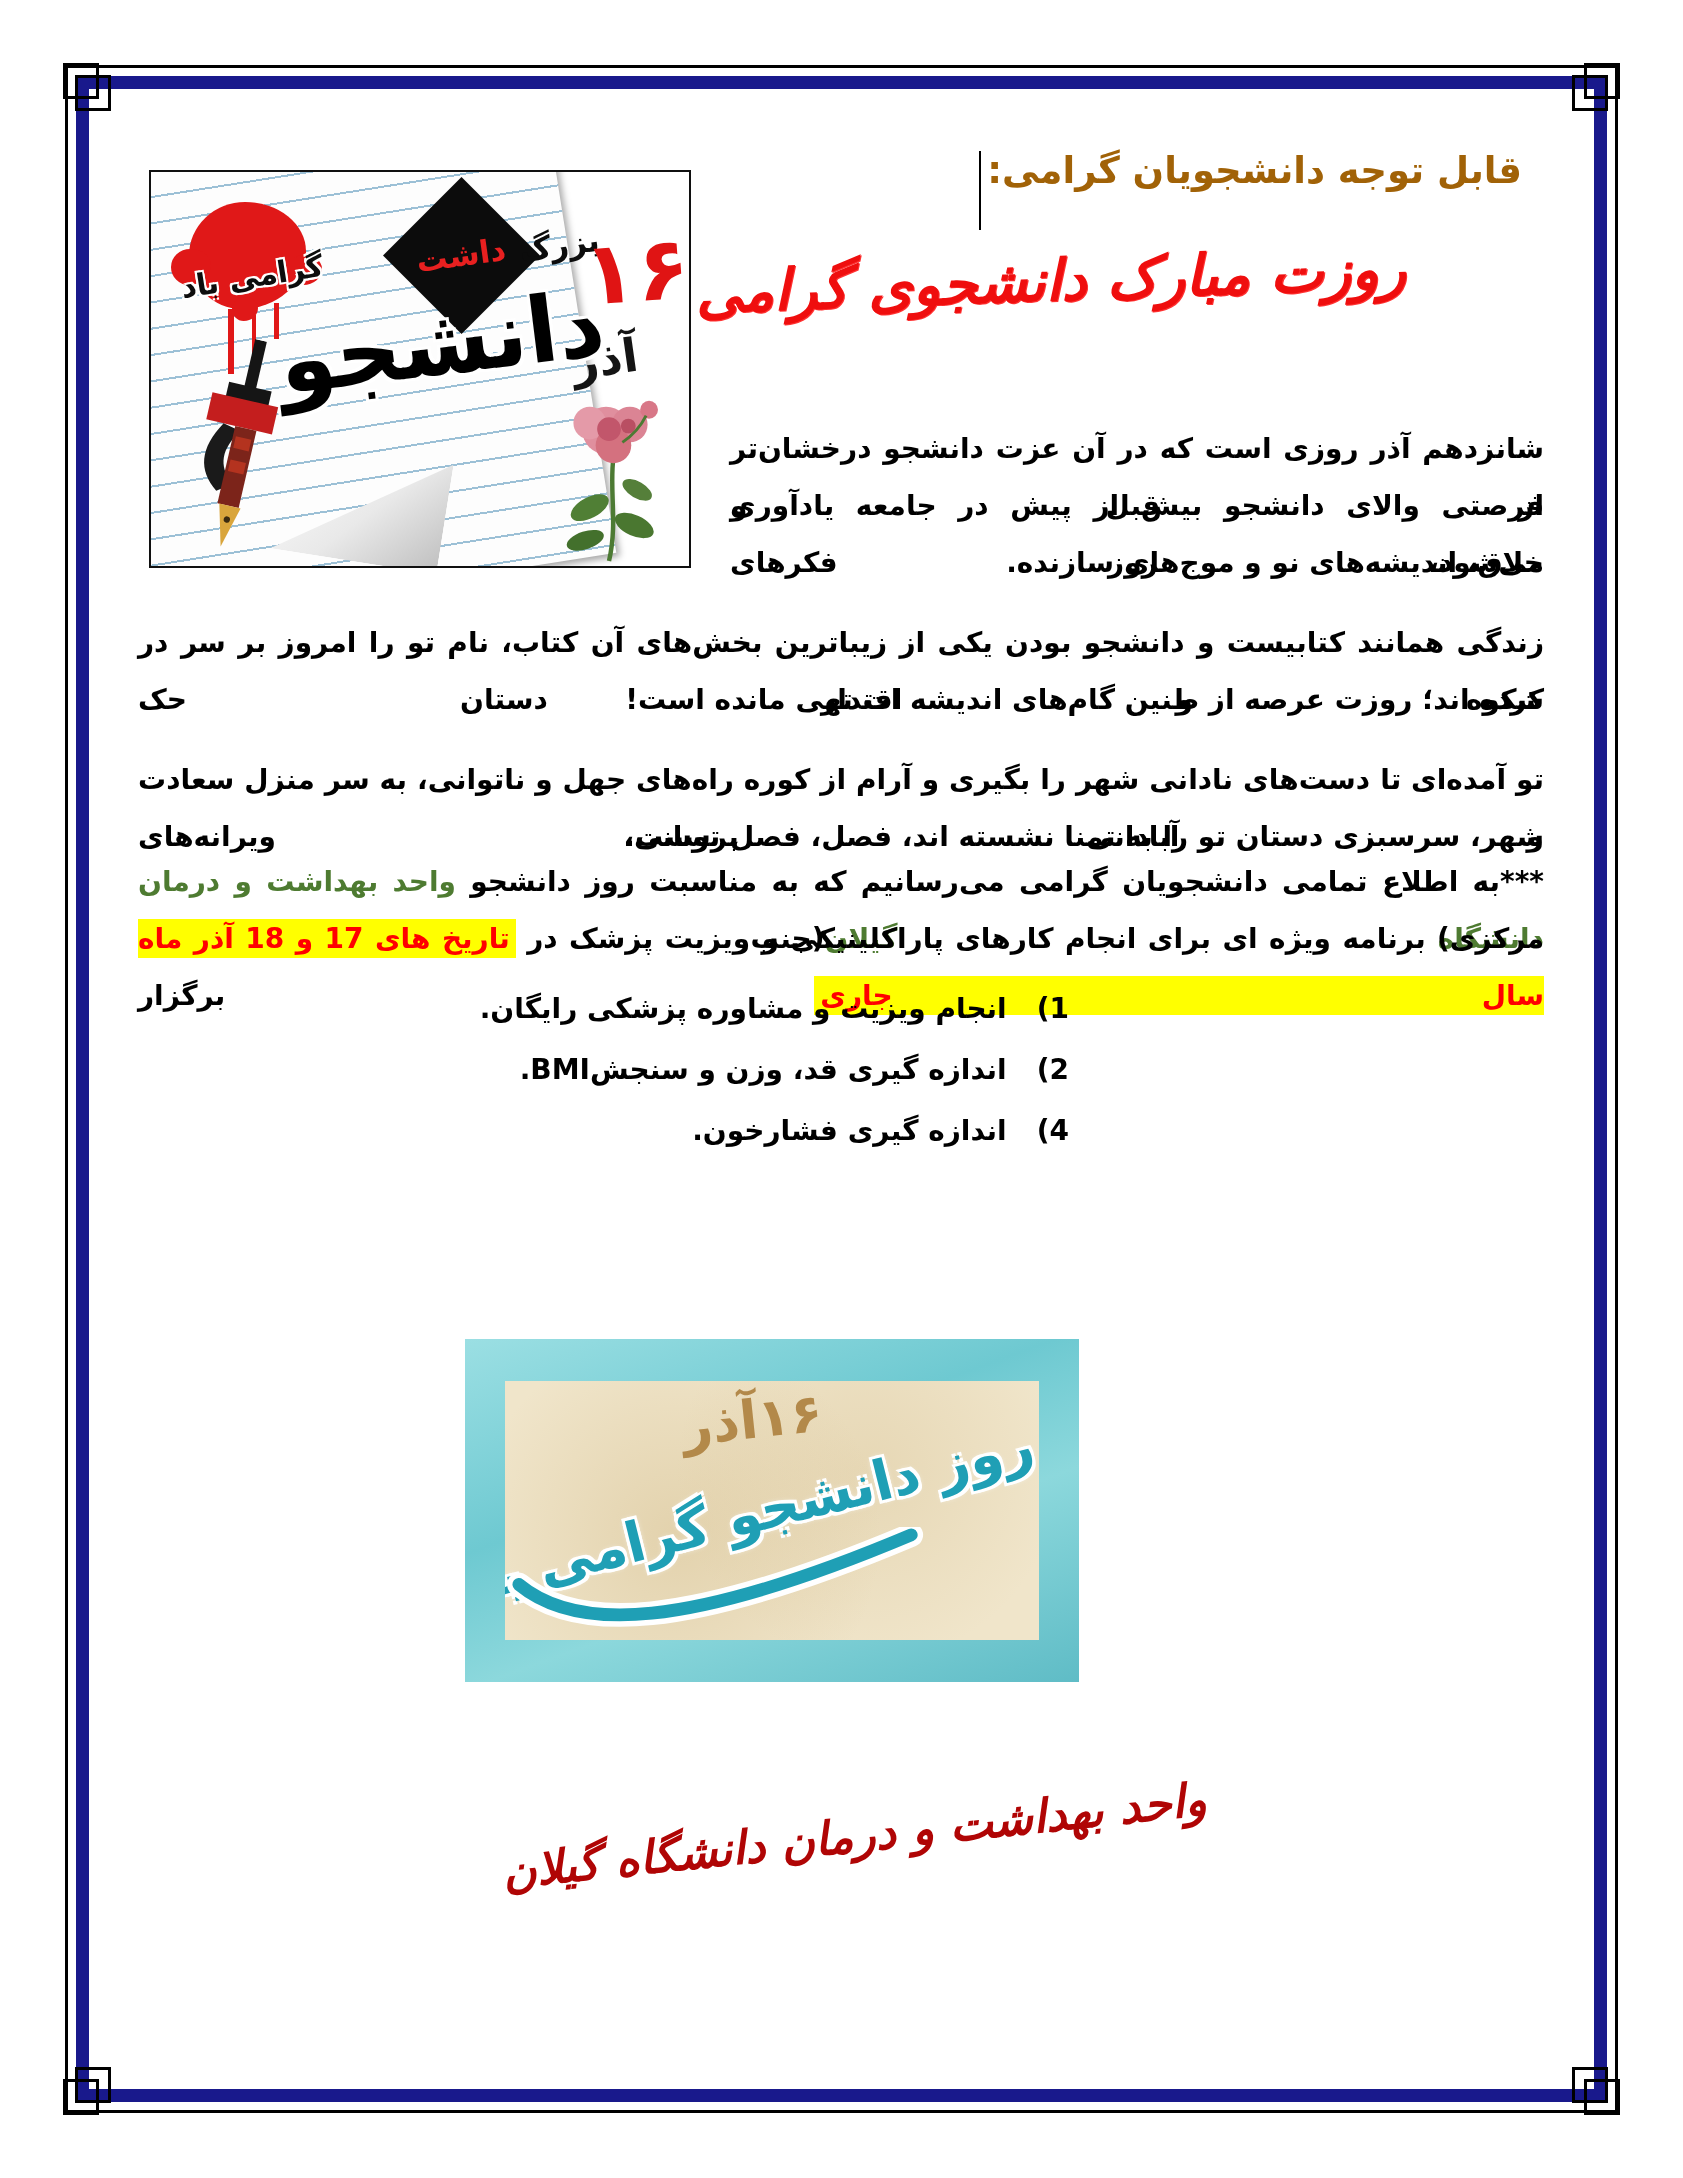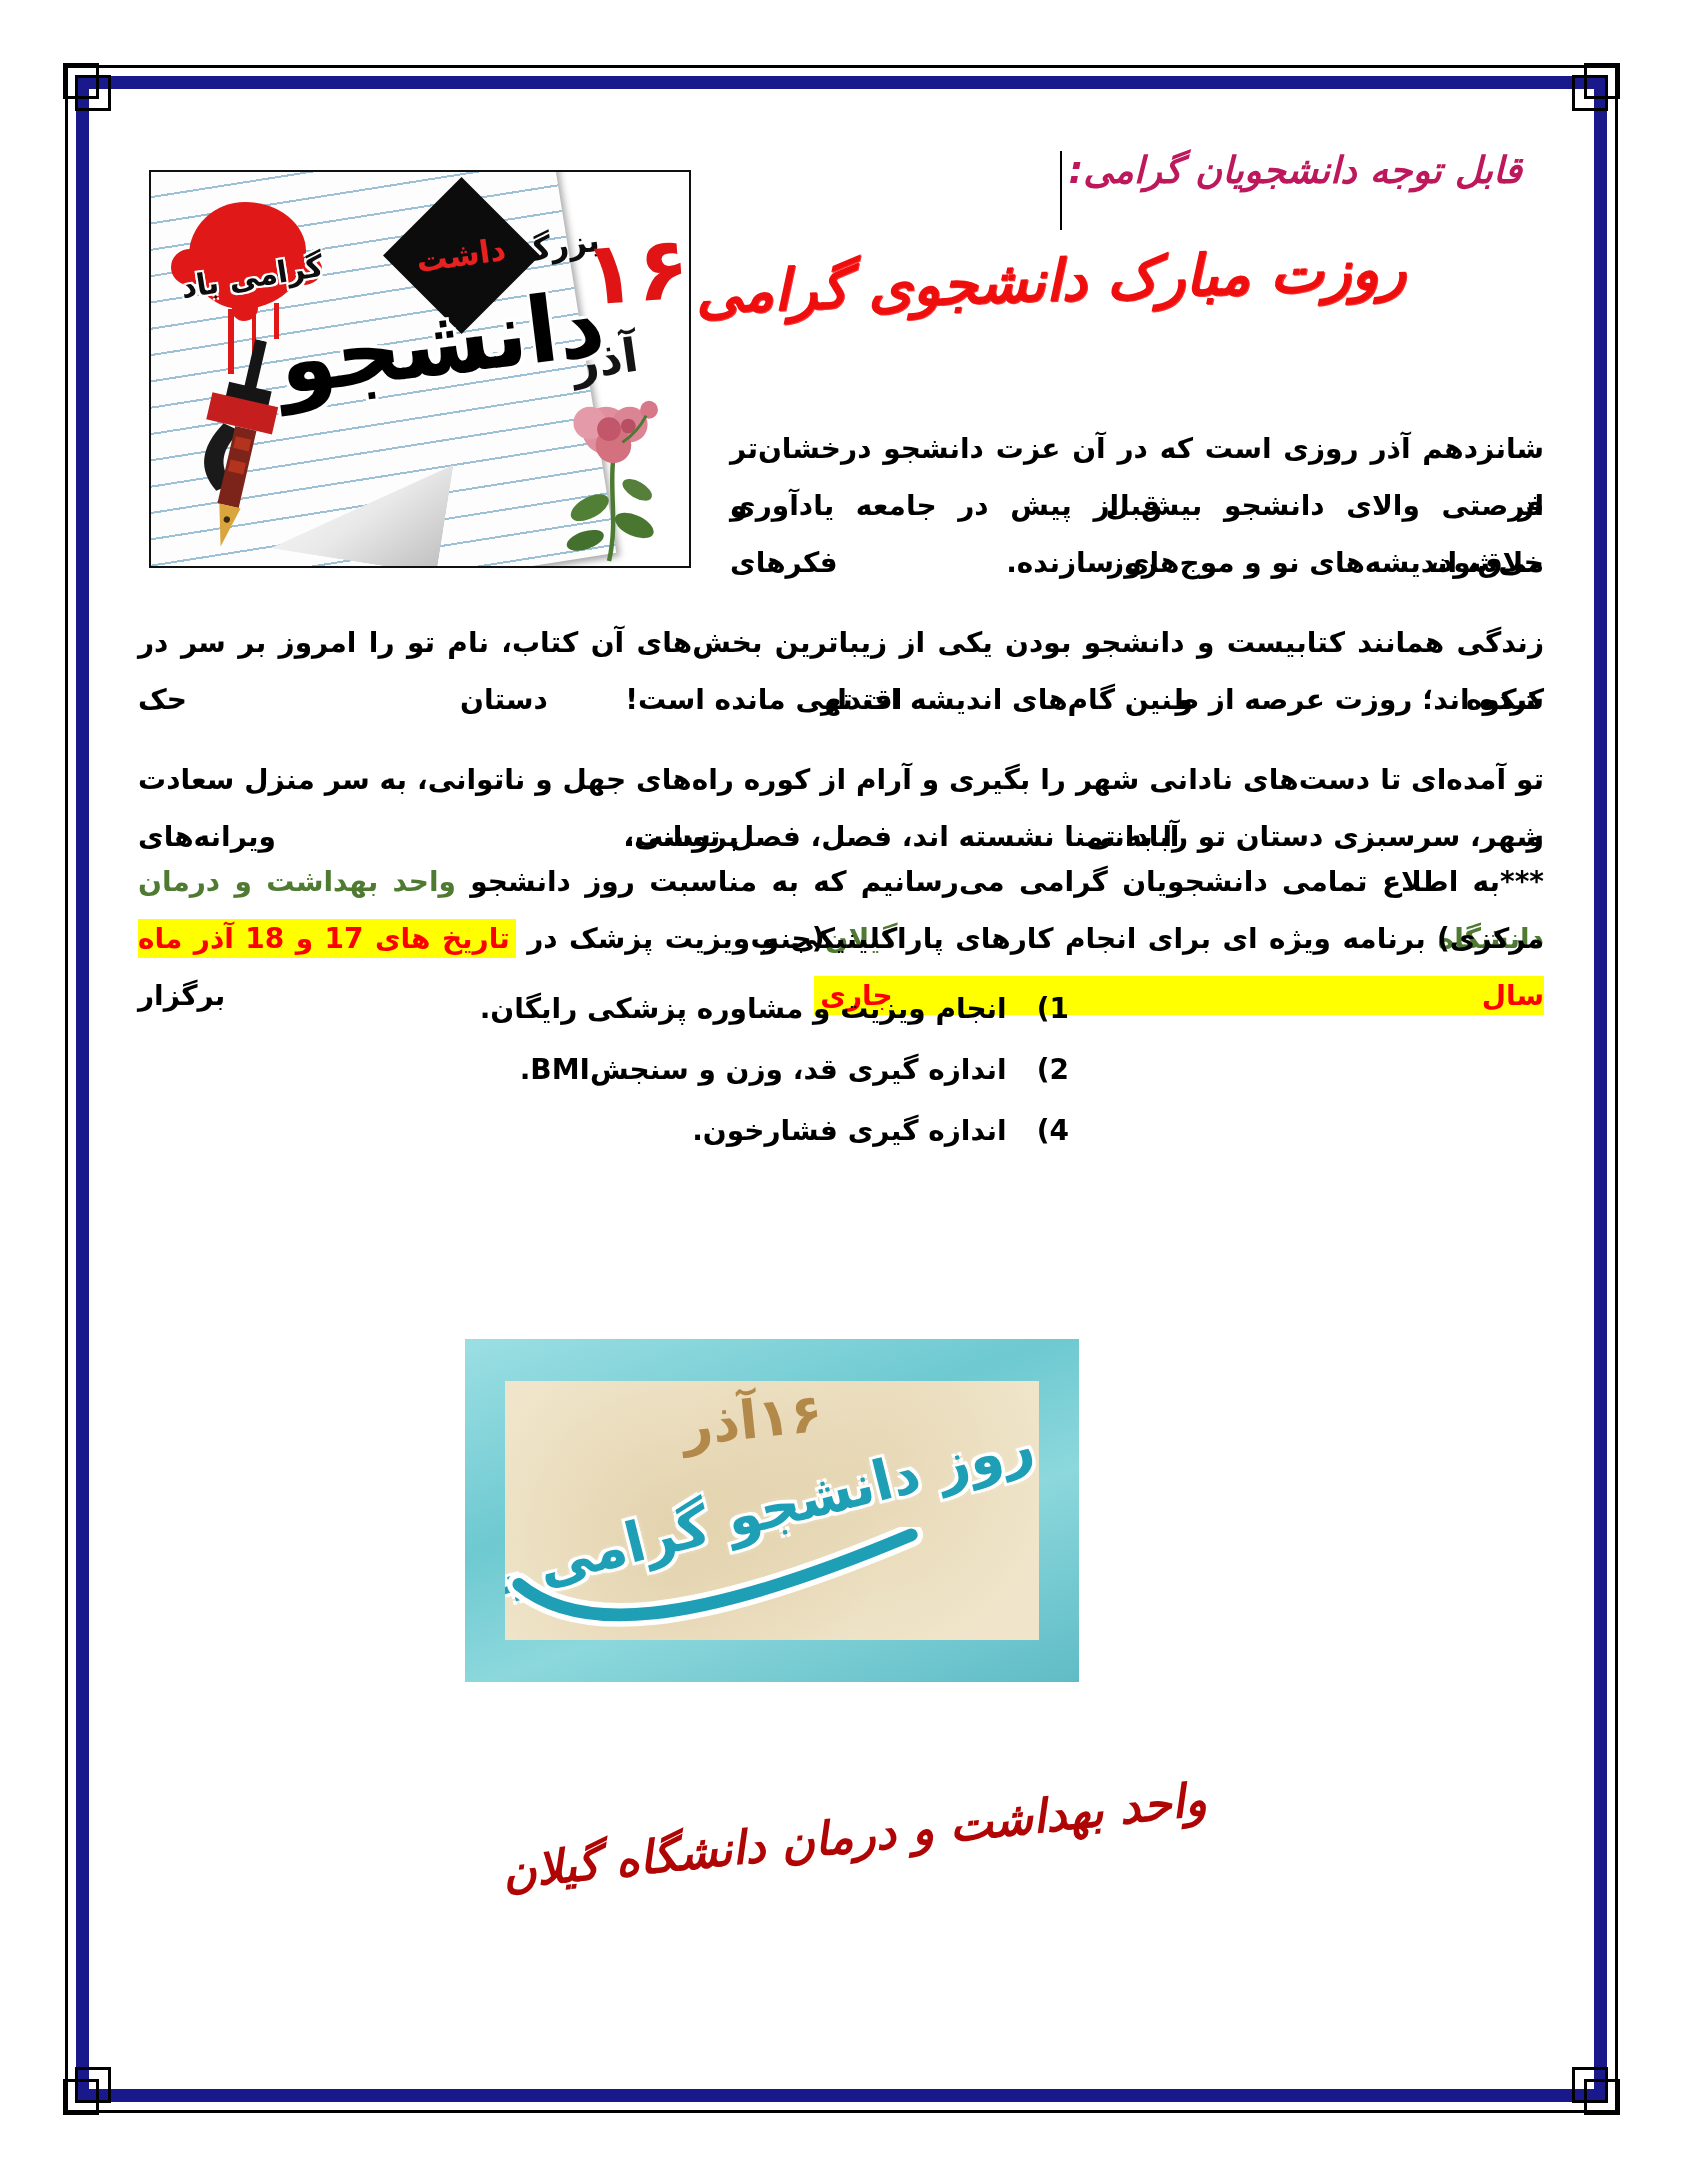--- a/index.html
+++ b/index.html
@@ -11,21 +11,21 @@
   .frame-black{position:absolute;left:65px;top:65px;right:65px;bottom:65px;border:3px solid #000;}
   .frame-navy{position:absolute;left:76px;top:76px;right:76px;bottom:76px;border:13px solid #19198c;}
   .corner-sq{position:absolute;width:36px;height:36px;border:3px solid #000;box-sizing:border-box;background:transparent;}
   .sq-tl-a{left:63px;top:63px;} .sq-tl-b{left:75px;top:75px;}
   .sq-tr-a{right:63px;top:63px;} .sq-tr-b{right:75px;top:75px;}
   .sq-bl-a{left:63px;bottom:63px;} .sq-bl-b{left:75px;bottom:75px;}
   .sq-br-a{right:63px;bottom:63px;} .sq-br-b{right:75px;bottom:75px;}
 
   
   .heading-row{position:absolute;top:149px;right:161px;direction:rtl;display:flex;align-items:flex-start;}
-  .notice-heading{font-size:37px;font-weight:bold;color:#be185d;white-space:nowrap;letter-spacing:0;font-style:italic;}
+  .notice-heading{font-size:37px;font-weight:bold;color:#a16207;white-space:nowrap;letter-spacing:0;}
   .cursor-line{display:inline-block;width:2px;height:79px;background:#000;margin-right:6px;margin-top:2px;}
 
   .greeting{
     position:absolute;top:246px;right:277px;width:634px;text-align:center;direction:rtl;
     font-size:57px;font-weight:bold;font-style:italic;color:#ef0e0e;transform:rotate(-2deg);
     text-shadow:1px 1px 0 #f33;white-space:nowrap;
   }
 
   
   .para{position:absolute;direction:rtl;font-weight:bold;color:#000;}

